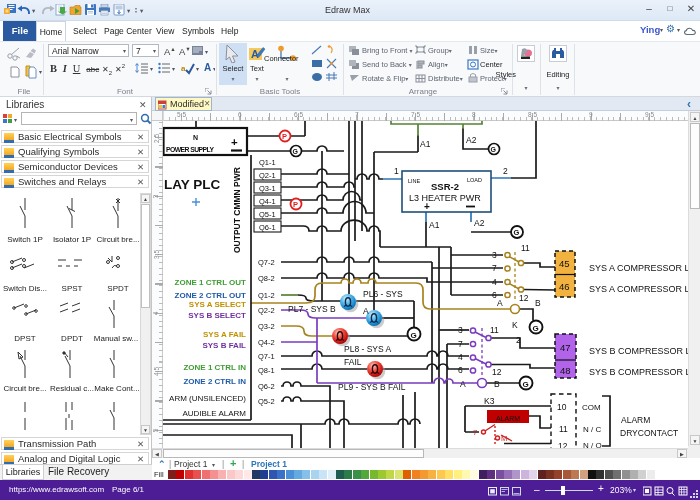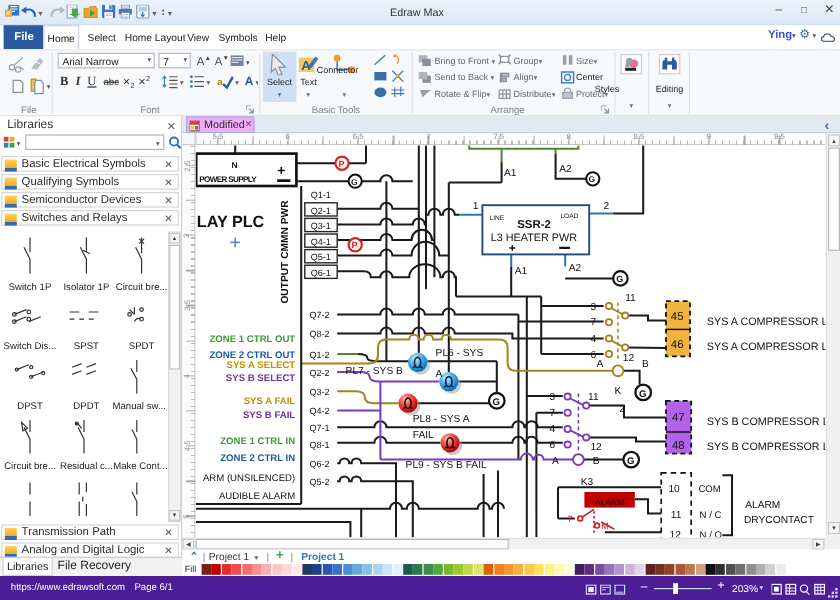--- a/index.html
+++ b/index.html
@@ -27,21 +27,21 @@
 #searchbox{left:21px;top:15px;width:116px;height:13px;border:1px solid #b4b4b4;background:#fff}
 .lbar{left:1px;width:148px;height:13px;background:#fff;border:1px solid #d6d6d6;font-size:9.5px;color:#2a2a2a;line-height:12px}
 .lbar .ic{position:absolute;left:2px;top:1.5px;width:10px;height:10px;background:linear-gradient(#ffd257,#f5a623 70%,#2e6db4 70%,#2e6db4)}
 .lbar .tx{position:absolute;left:16px;top:0px}
 .lbar .x{position:absolute;right:4px;top:0px;color:#555;font-size:8.5px}
 #ltabs{left:0;top:367px;width:152px;height:16px;background:#f2f2f2;border-top:1px solid #cfcfcf}
 
 #status{left:0;top:480px;width:700px;height:20px;background:#4c1d95;color:#fff;font-size:8.5px}
 
 #dochead{left:152px;top:97px;width:548px;height:14px;background:#e2e9f3;border-bottom:1px solid #c3cfdf}
-#doctab{left:3px;top:0px;width:57px;height:14px;background:#f0abfc;border:1px solid #9fb4d2;font-size:9px;color:#2a2a2a}
+#doctab{left:3px;top:0px;width:57px;height:14px;background:#fef9c3;border:1px solid #9fb4d2;font-size:9px;color:#2a2a2a}
 #hruler{left:163px;top:111px;width:525px;height:10px;background:#fbfcfd;border-bottom:1px solid #c9c9c9;border-left:1px solid #d9d9d9}
 #vruler{left:152px;top:111px;width:11px;height:337px;background:#fbfcfd;border-right:1px solid #c9c9c9}
 .rnum{position:absolute;font-size:6.5px;color:#8a8a8a}
 #canvas{left:163px;top:121px;width:525px;height:327px;background:#fff;overflow:hidden}
 
 #vsb{left:688px;top:111px;width:12px;height:335px;background:#f0f0f0;border-left:1px solid #dcdcdc}
 #hsb{left:152px;top:448px;width:536px;height:10px;background:#f0f0f0;border-top:1px solid #dcdcdc}
 .sbtn{background:#f5f5f5;border:1px solid #c8c8c8;color:#444;text-align:center}
 #projrow{left:152px;top:458px;width:548px;height:12px;background:#fff;font-size:8.5px;color:#333}
 #fillrow{left:152px;top:470px;width:548px;height:10px;background:#fff}
@@ -94,21 +94,21 @@
  <span class="abs appname">Edraw Max</span>
  <span class="abs winbtn" style="left:644px">–</span>
  <span class="abs winbtn" style="left:665px;font-size:8px">□</span>
  <span class="abs winbtn" style="left:686px">✕</span>
 </div>
 
 <div id="tabrow" class="abs">
  <div id="filetab" class="abs">File</div>
  <div id="hometab" class="abs rtab">Home</div>
  <span class="abs rtab" style="left:73px">Select</span>
- <span class="abs rtab" style="left:104px">Home Layout</span>
+ <span class="abs rtab" style="left:104px">Page Center</span>
  <span class="abs rtab" style="left:156px">View</span>
  <span class="abs rtab" style="left:182px">Symbols</span>
  <span class="abs rtab" style="left:221px">Help</span>
  <span class="abs" style="left:640px;top:3px;font-size:9.5px;color:#3a55d0;font-weight:bold">Ying</span>
  <span class="abs" style="left:660px;top:5px;font-size:6px;color:#555">▾</span>
  <span class="abs" style="left:666px;top:2px;font-size:10px;color:#2e6da4">⚙</span>
  <span class="abs" style="left:677px;top:5px;font-size:6px;color:#555">▾</span>
  <svg class="abs" style="left:684px;top:6px" width="13" height="9">
         <path d="M3 7.5 Q0.5 7.5 0.5 5.5 Q0.5 3.8 2.3 3.6 Q2.8 1.2 5.5 1.2 Q8 1.2 8.6 3.4 Q11 3.2 11.3 5.3 Q11.5 7.5 9 7.5 Z" fill="none" stroke="#5a6a7a" stroke-width="1.1"></path>
       </svg>

